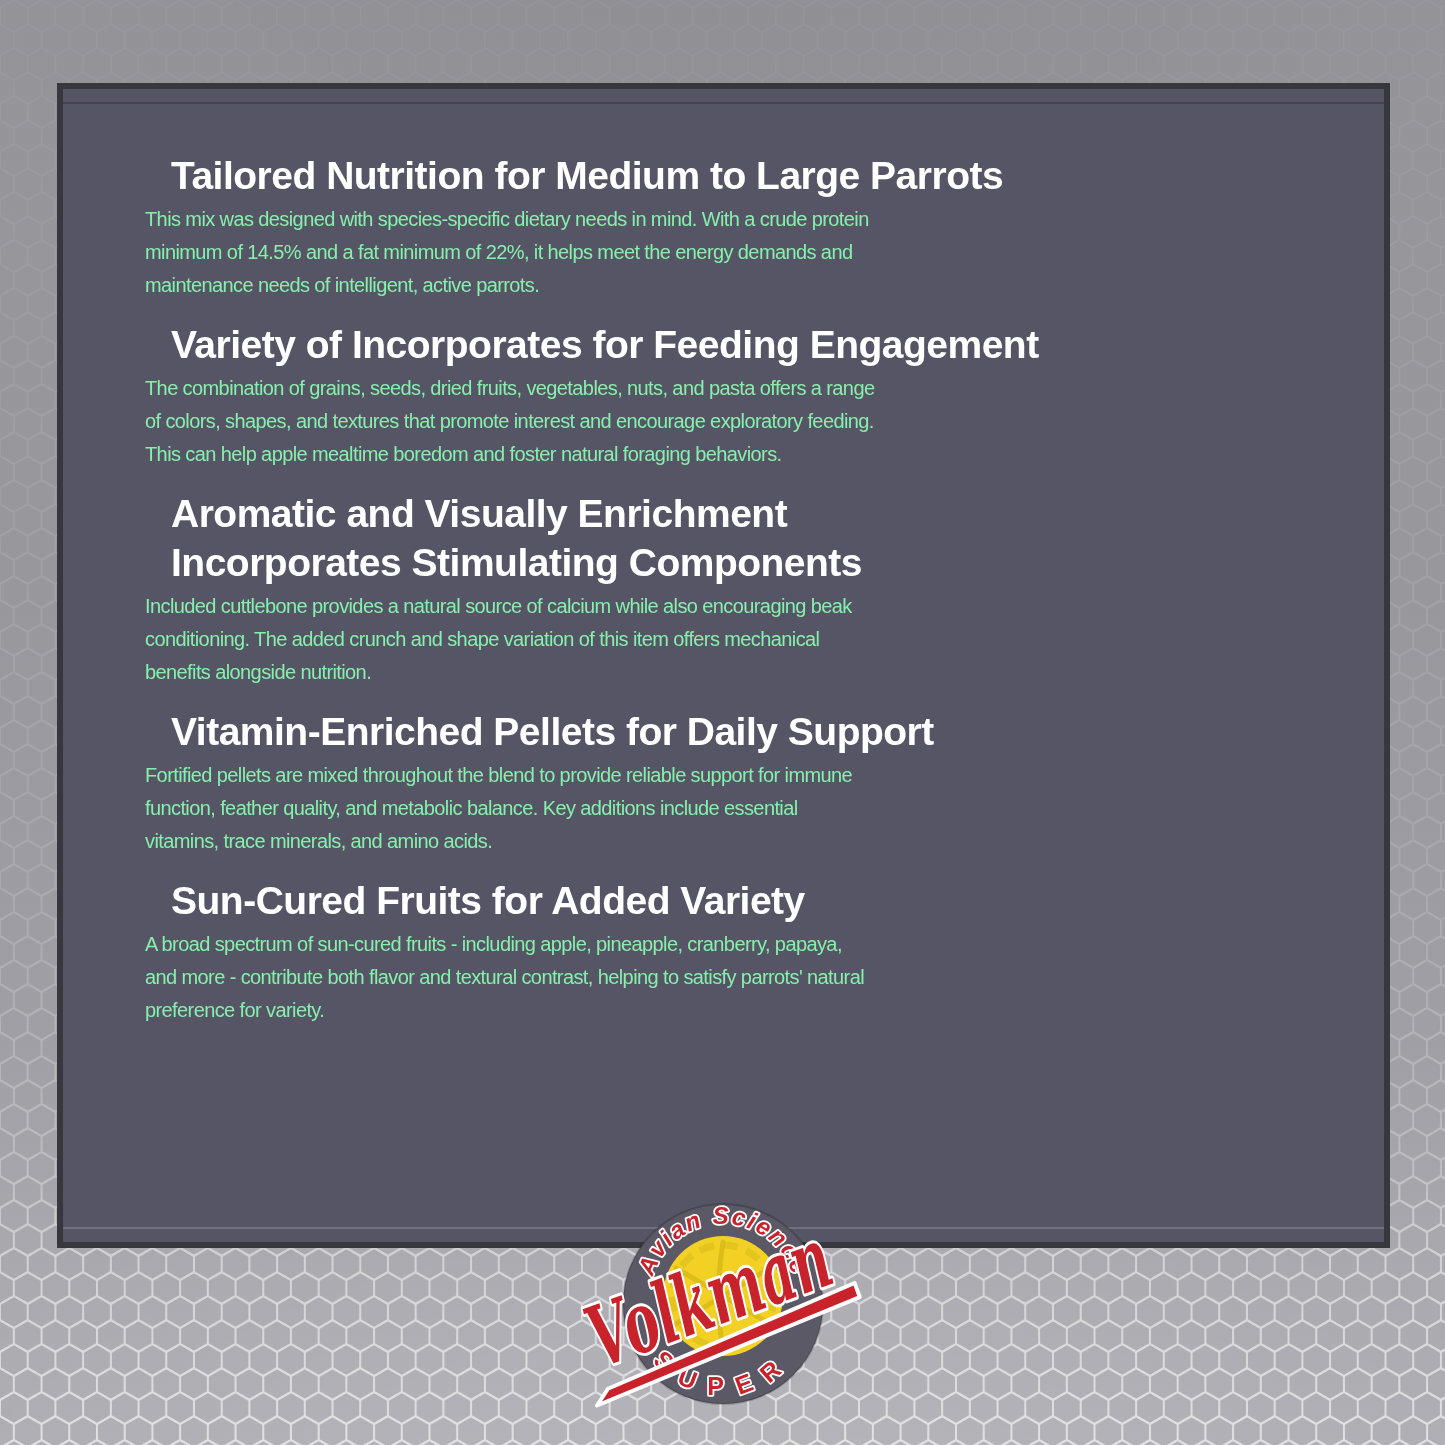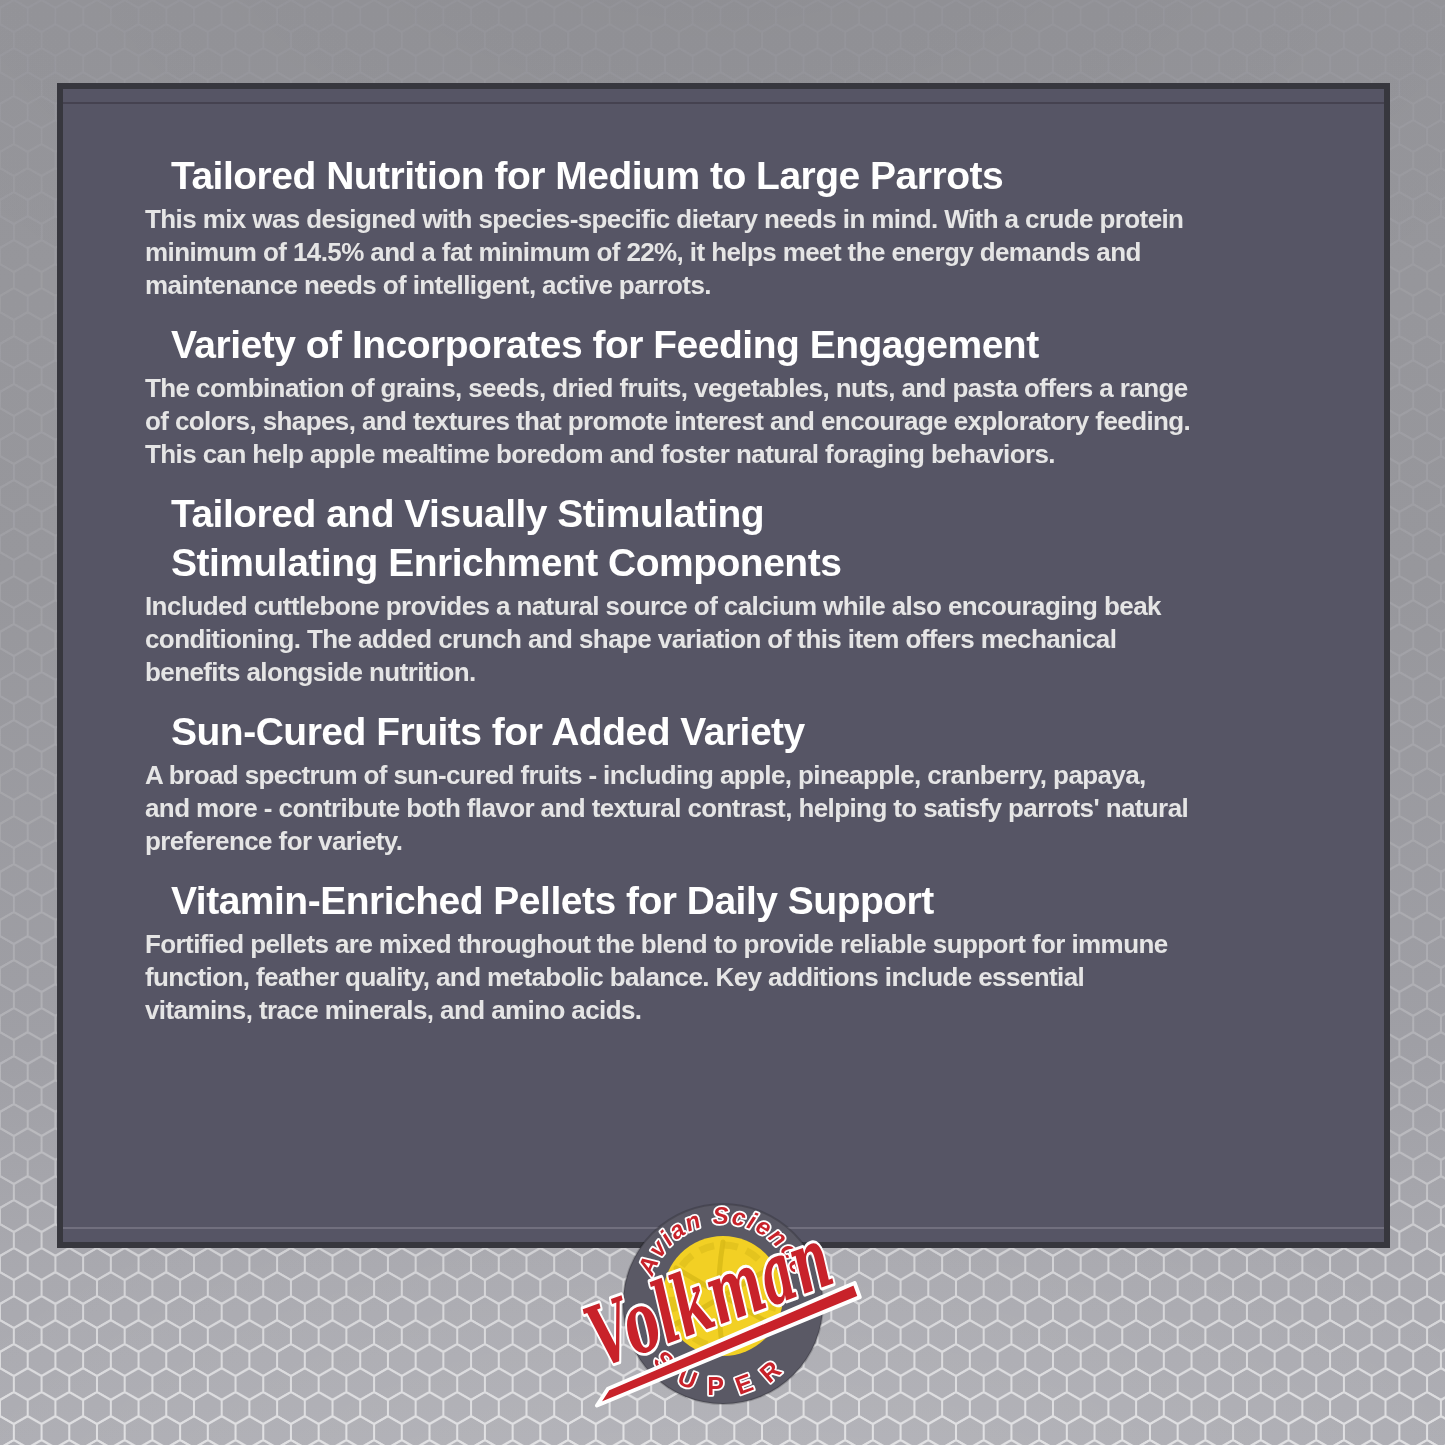--- a/index.html
+++ b/index.html
@@ -24,22 +24,22 @@
   .rule-top{flex:none;height:13px;border-bottom:2px solid #454250;}
   .rule-bottom{flex:none;height:13px;border-top:2px solid #716f7e;margin-top:auto;}
   .panel-content{flex:none;padding:50px 68px 0 82px;}
 
   .section{margin:0;}
   .section h2{
     margin:0 0 5px 26px;font-size:39px;line-height:44px;font-weight:bold;
     color:#ffffff;letter-spacing:-0.5px;
   }
   .section p{
-    margin:0 0 21px 0;font-size:26px;line-height:33px;font-weight:bold;
-    color:#e5e5e5;letter-spacing:-0.6px;white-space:pre-line;
+    margin:0 0 21px 0;font-size:20px;line-height:33px;font-weight:normal;
+    color:#86efac;letter-spacing:-0.6px;white-space:pre-line;
   }
 
   
   .logo{position:absolute;left:563px;top:1144px;width:320px;height:320px;z-index:3;}
 </style>
 </head>
 <body>
 
 <div class="stage">
 
@@ -95,42 +95,42 @@
       </div>
 
       <div class="section">
         <h2>Variety of Incorporates for Feeding Engagement</h2>
         <p>The combination of grains, seeds, dried fruits, vegetables, nuts, and pasta offers a range
 of colors, shapes, and textures that promote interest and encourage exploratory feeding.
 This can help apple mealtime boredom and foster natural foraging behaviors.</p>
       </div>
 
       <div class="section">
-        <h2>Tailored and Visually Stimulating</h2>
+        <h2>Aromatic and Visually Enrichment</h2>
       </div>
 
       <div class="section">
-        <h2>Stimulating Enrichment Components</h2>
+        <h2>Incorporates Stimulating Components</h2>
         <p>Included cuttlebone provides a natural source of calcium while also encouraging beak
 conditioning. The added crunch and shape variation of this item offers mechanical
 benefits alongside nutrition.</p>
+      </div>
+
+      <div class="section">
+        <h2>Vitamin-Enriched Pellets for Daily Support</h2>
+        <p>Fortified pellets are mixed throughout the blend to provide reliable support for immune
+function, feather quality, and metabolic balance. Key additions include essential
+vitamins, trace minerals, and amino acids.</p>
       </div>
 
       <div class="section">
         <h2>Sun-Cured Fruits for Added Variety</h2>
         <p>A broad spectrum of sun-cured fruits - including apple, pineapple, cranberry, papaya,
 and more - contribute both flavor and textural contrast, helping to satisfy parrots' natural
 preference for variety.</p>
-      </div>
-
-      <div class="section">
-        <h2>Vitamin-Enriched Pellets for Daily Support</h2>
-        <p>Fortified pellets are mixed throughout the blend to provide reliable support for immune
-function, feather quality, and metabolic balance. Key additions include essential
-vitamins, trace minerals, and amino acids.</p>
       </div>
 
     </div>
     <div class="rule-bottom"></div>
   </div>
 
   <svg class="logo" width="320" height="320" viewBox="0 0 320 320">
     <defs>
       <path id="arcTop" d="M 90,132 A 73,73 0 0 1 230,132" fill="none"></path>
       <path id="arcBottom" d="M 79,199 A 89,89 0 0 0 241,199" fill="none"></path>

